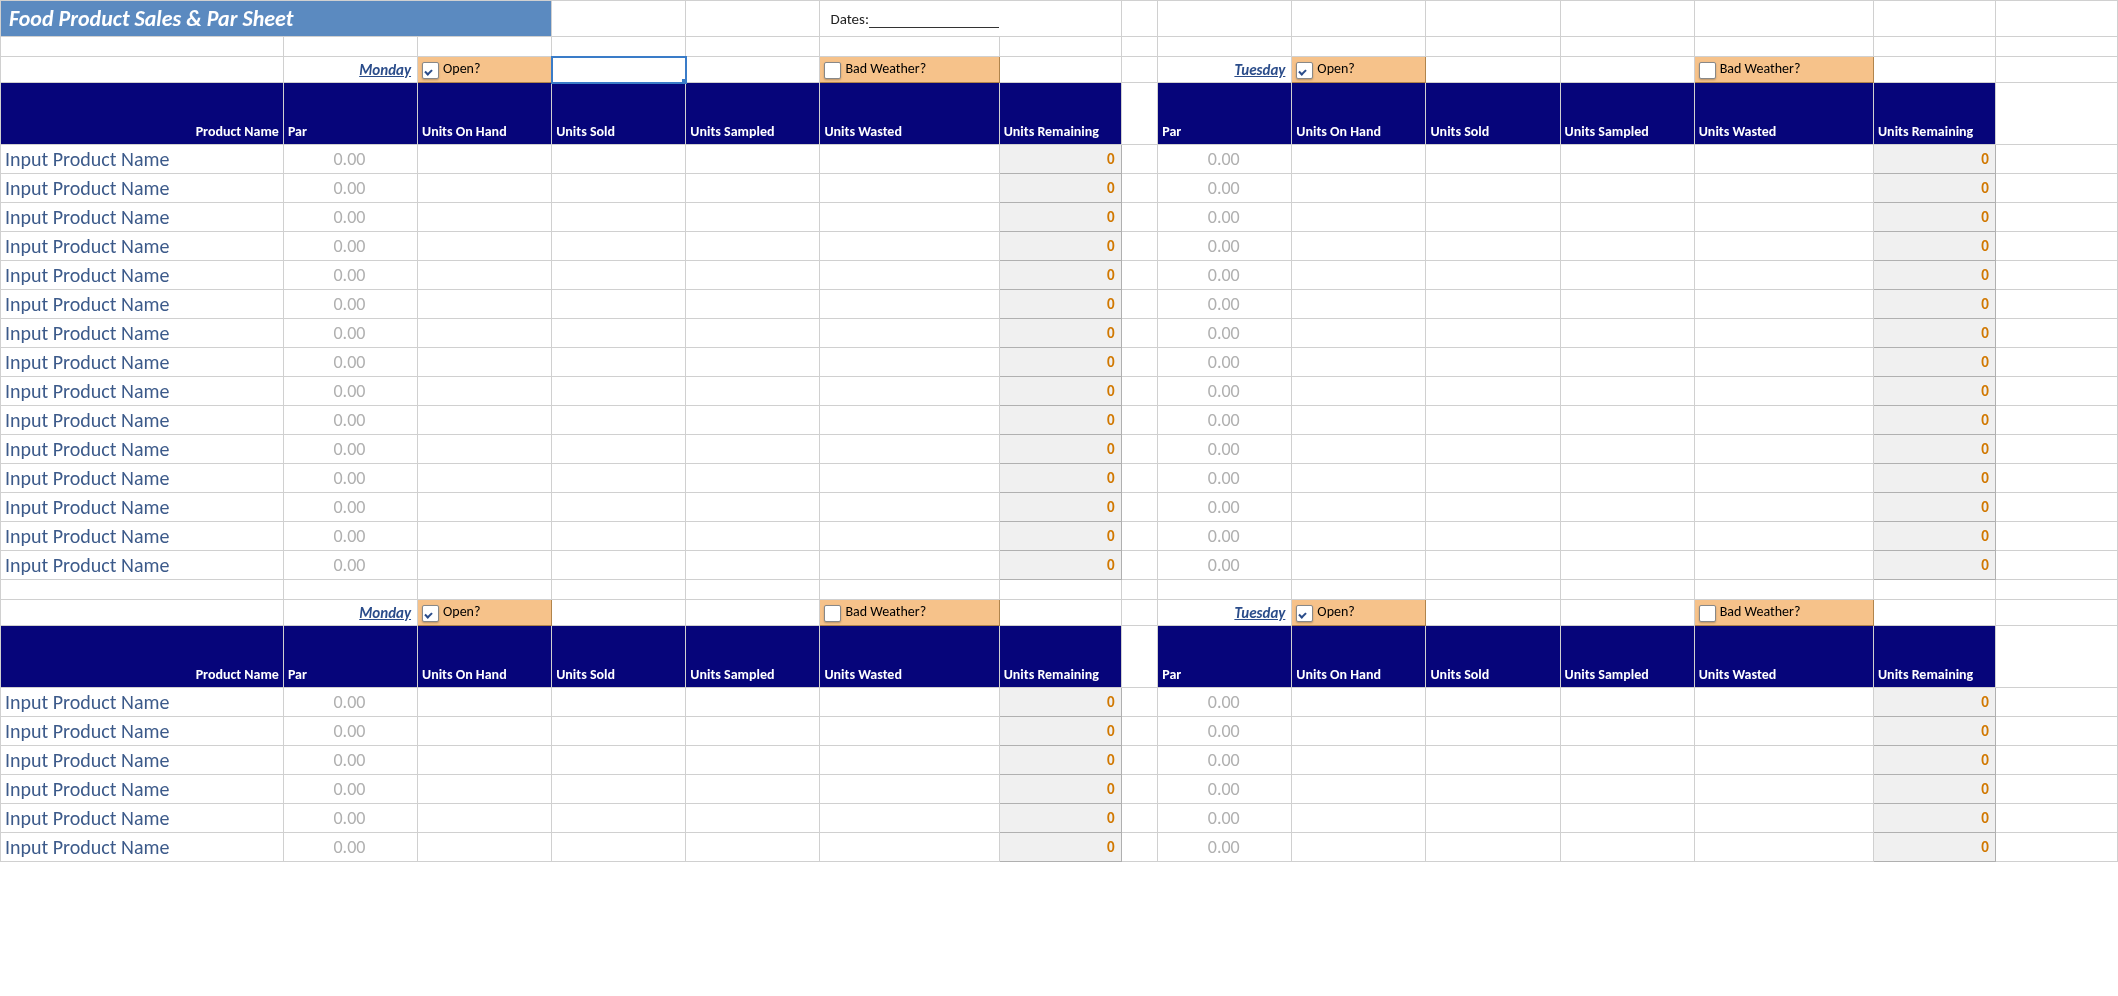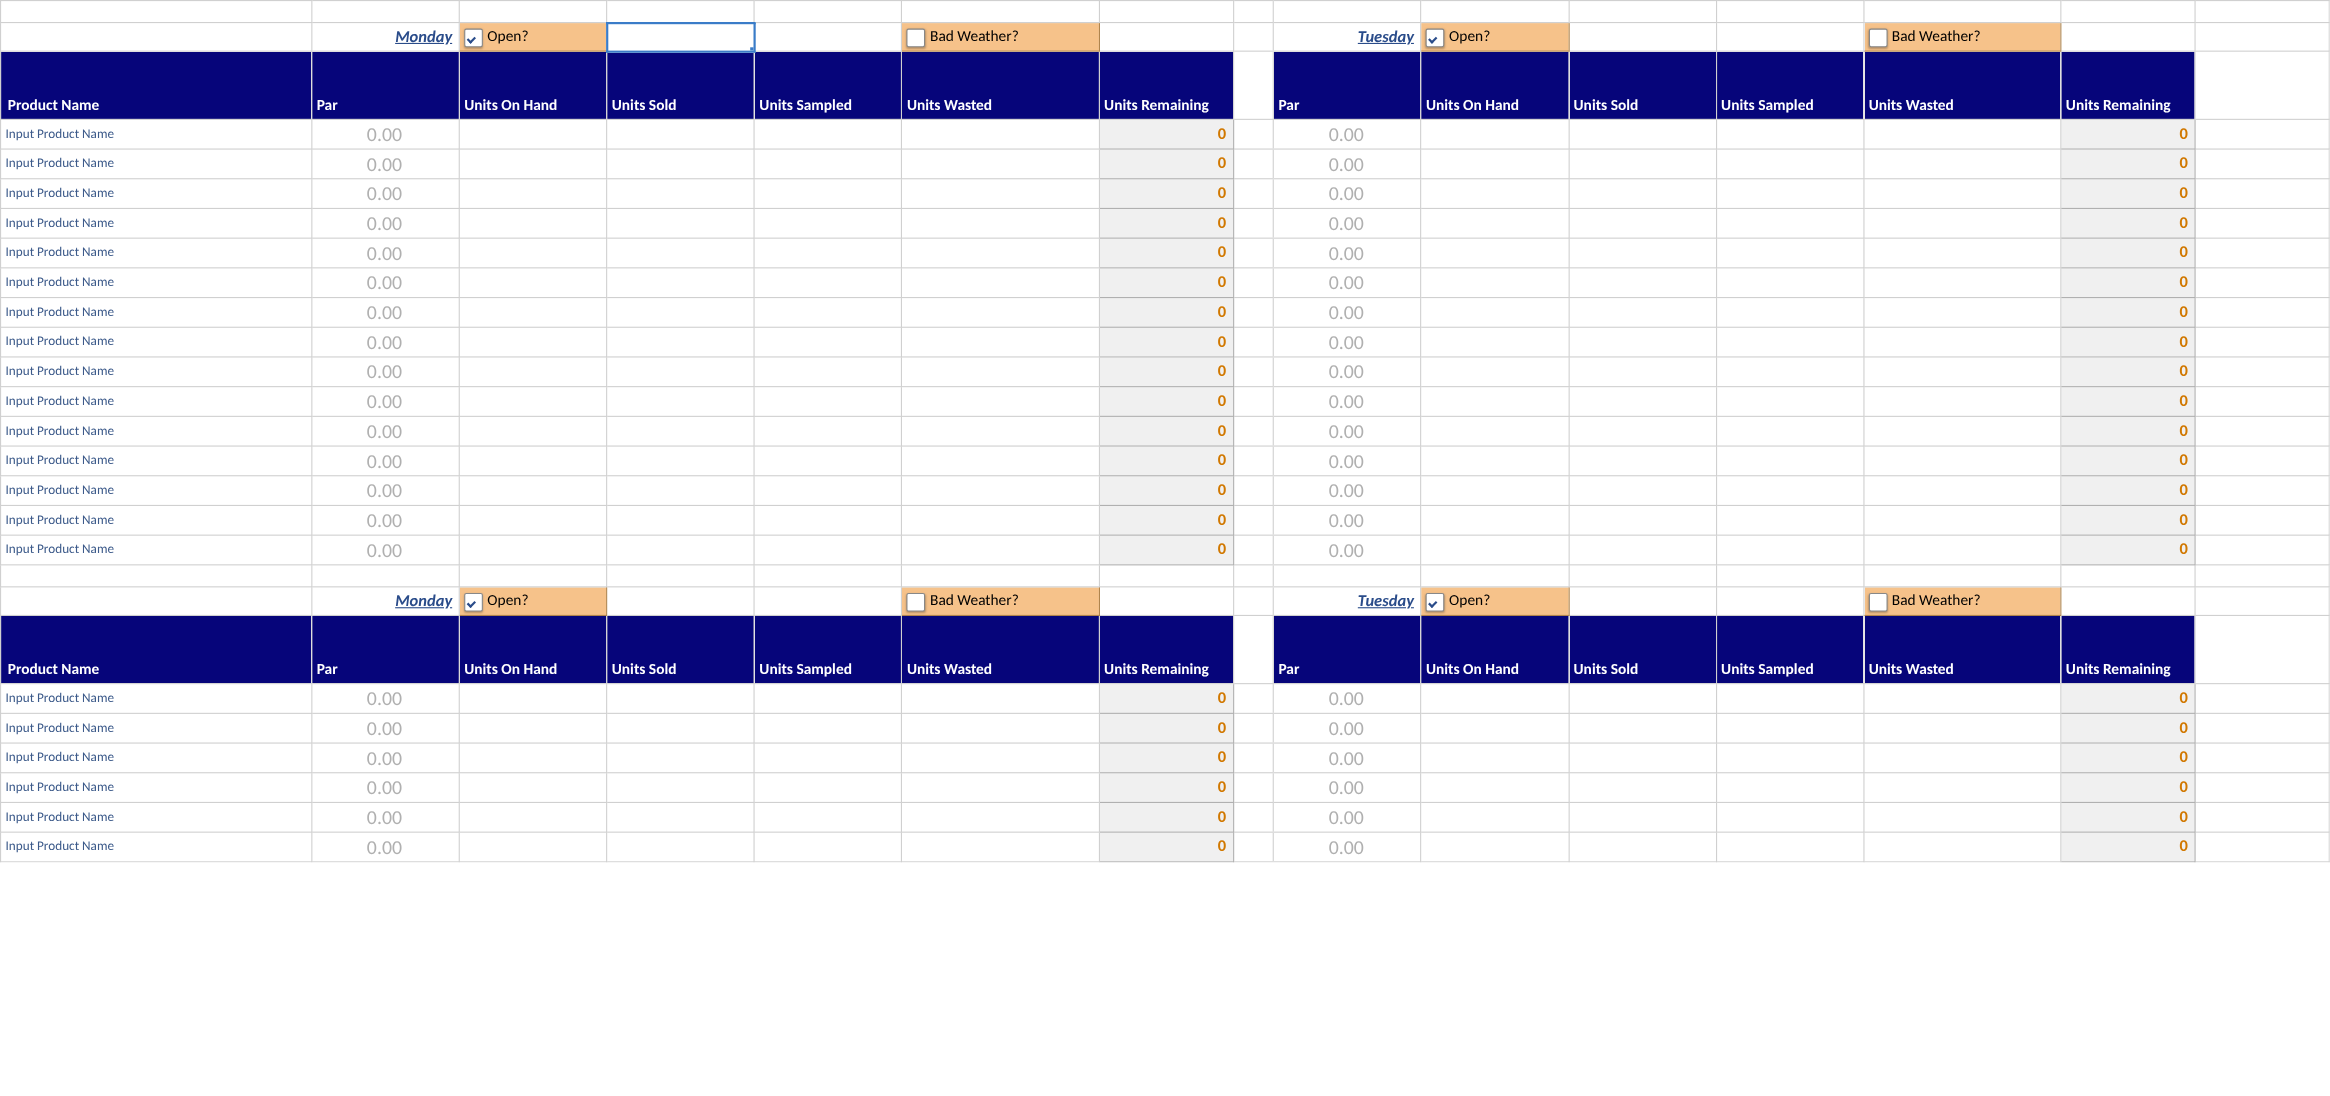--- a/index.html
+++ b/index.html
@@ -99,27 +99,27 @@
     color: #fff;
     font-weight: bold;
     text-align: left;
     font-size: 14px;
     vertical-align: bottom;
     padding: 2px 4px 4px 4px;
     height: 62px;
     white-space: normal;
   }
   .header-row td.product-hdr {
-    text-align: left;
+    text-align: right;
     padding-left: 6px;
     vertical-align: bottom;
   }
   .product-name {
     color: #3c5a8a;
-    font-size: 12px;
+    font-size: 20px;
     padding-left: 4px;
     text-align: left;
   }
   .par-val {
     color: #b0b0b0;
     text-align: center;
     padding-right: 6px;
     font-size: 18px;
     margin-top: 47px;
   }
@@ -161,20 +161,36 @@
     <col style="width:110px">
     <col style="width:110px">
     <col style="width:110px">
     <col style="width:110px">
     <col style="width:147px">
     <col style="width:100px">
     <col style="width:100px">
   </colgroup>
 
   <tbody>
+      <tr>
+    <td class="title-cell" colspan="3">Food Product Sales &amp; Par Sheet</td>
+    <td></td>
+    <td></td>
+    <td colspan="2">
+      <span class="dates-label">Dates:</span><span class="dates-line"></span>
+    </td>
+    <td class="gap-col"></td>
+    <td></td>
+        <td></td>
+        <td></td>
+        <td></td>
+        <td></td>
+        <td></td>
+        <td></td>
+  </tr>
 
   <tr class="spacer-row">
     <td></td>
         <td></td>
         <td></td>
         <td></td>
         <td></td>
         <td></td>
         <td></td>
     <td class="gap-col"></td>

